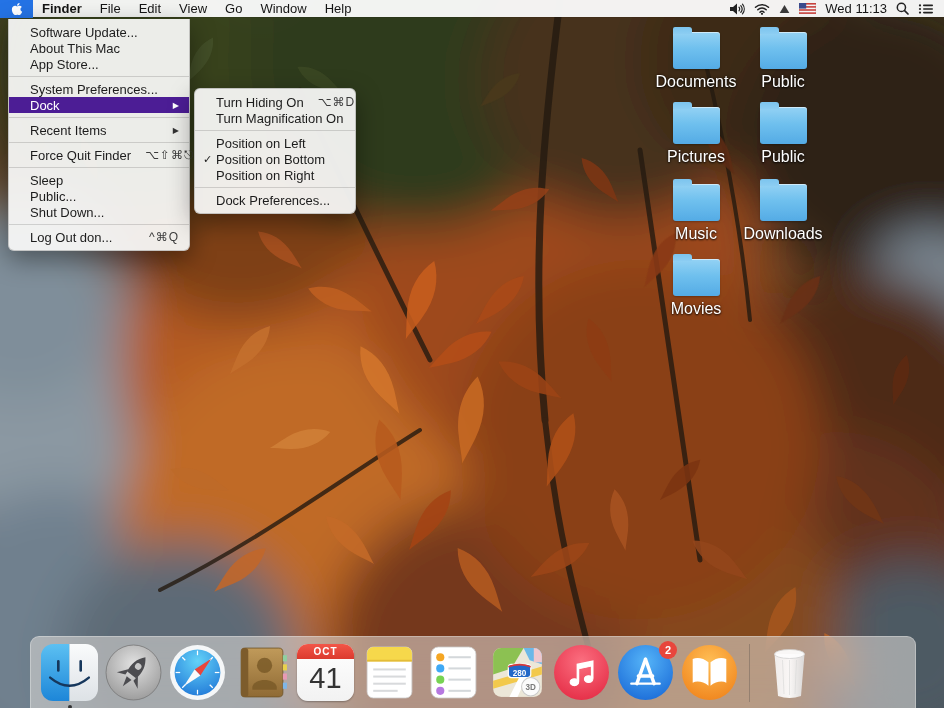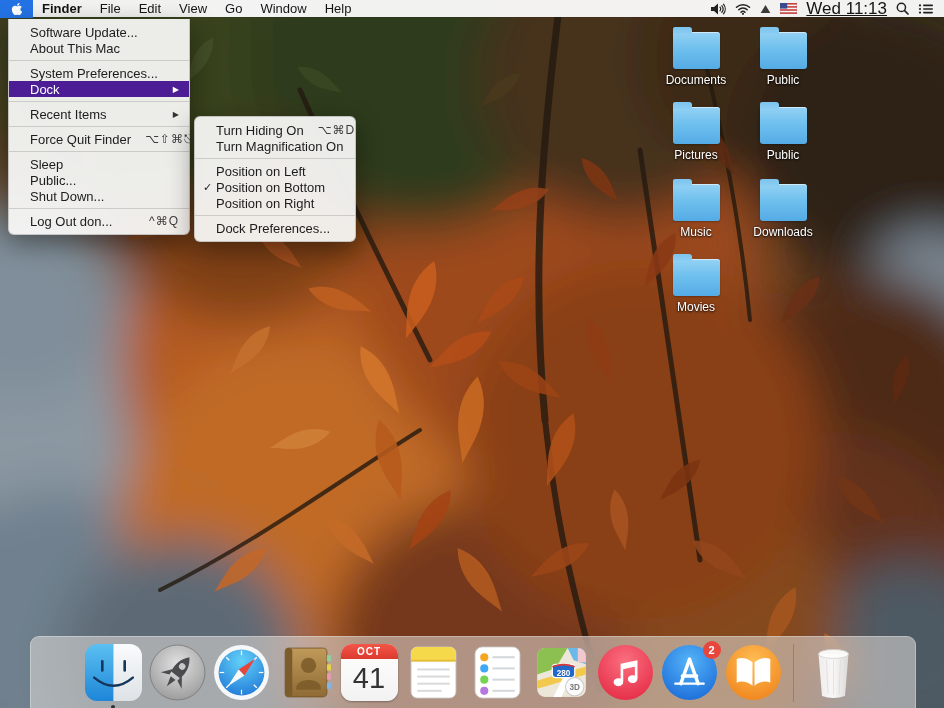--- a/index.html
+++ b/index.html
@@ -15,59 +15,59 @@
     background:rgba(249,249,249,0.97);
     display:flex; align-items:center;
     font-size:13px; color:#151515;
     box-shadow:0 0 1px rgba(0,0,0,.35);
   }
   .apple-btn { width:33px; height:19px; display:flex; align-items:center; justify-content:center; background:#2473e5; }
   .mb-item { padding:0 9px; height:19px; display:flex; align-items:center; }
   .mb-item.bold { font-weight:bold; }
   .mb-right { margin-left:auto; display:flex; align-items:center; gap:9px; padding-right:10px; }
   .mb-right svg { display:block; }
-  .clock { font-size:17px;text-decoration:underline; }
+  .clock { font-size:13px; }
 
   
   .menu-panel {
     position:absolute; z-index:60;
     background:rgba(248,248,246,0.94);
     border:1px solid rgba(0,0,0,0.18);
     box-shadow:0 9px 26px rgba(0,0,0,0.40);
     padding:5px 0; font-size:13px; color:#1c1c1c;
   }
   .apple-menu { left:8px; top:19px; width:182px; border-top:none; border-radius:0 0 6px 6px; }
-  .dock-menu  { left:194px; top:88px; width:162px; border-radius:6px;margin-top:28px; }
+  .dock-menu  { left:194px; top:88px; width:162px; border-radius:6px; }
   .mi { height:16px; display:flex; align-items:center; padding:0 10px 0 21px; white-space:nowrap; }
   .dock-menu .mi { padding-left:8px; }
   .mi .chk { width:13px; flex:0 0 13px; font-size:11px; }
   .mi .lbl { flex:1 1 auto; }
   .mi .sc  { margin-left:14px; color:#3c3c3c; letter-spacing:1px; font-size:12px; }
   .mi .arr { margin-left:10px; font-size:8px; color:#333; }
   .mi.hl { background:#4c1d95; color:#fff; }
   .mi.hl .arr { color:#fff; }
   .msep { height:1px; background:rgba(0,0,0,0.14); margin:4px 0; }
 
   
   .dicon { position:absolute; width:88px; text-align:center; z-index:10; cursor:default; }
   .folder { width:47px; height:37px; margin:6px auto 0; position:relative; border-radius:3px;
     background:linear-gradient(180deg,#94d2f4 0%,#6fc0ee 45%,#54abe5 100%);
     box-shadow:inset 0 1px 0 rgba(255,255,255,.55), 0 1px 2px rgba(0,0,0,.25); }
   .folder::before { content:""; position:absolute; top:-5px; left:0; width:19px; height:7px;
     border-radius:2px 3px 0 0; background:linear-gradient(180deg,#7cc4ee,#8ccdf2); }
-  .dicon .dlabel { margin-top:4px; font-size:12px; color:#fff; text-shadow:0 1px 2px rgba(0,0,0,.85), 0 0 3px rgba(0,0,0,.5); }
+  .dicon .dlabel { margin-top:4px; font-size:16px; color:#fff; text-shadow:0 1px 2px rgba(0,0,0,.85), 0 0 3px rgba(0,0,0,.5); }
 
   
   .dock {
     position:absolute; left:30px; top:636px; width:886px; height:72px; z-index:40;
     background:rgba(225,222,219,0.55);
     border:1px solid rgba(255,255,255,0.30); border-bottom:none;
     border-radius:9px 9px 0 0;
     -webkit-backdrop-filter:blur(16px); backdrop-filter:blur(16px);
-    display:flex; align-items:center; justify-content:center; gap:7px; padding:0 10px;
+    display:flex; align-items:center; justify-content:flex-start; gap:7px; padding:0 10px;
   }
   .dock-item { width:57px; height:57px; position:relative; flex:0 0 auto; }
   .dock-item svg { display:block; }
   .run-dot { position:absolute; left:50%; bottom:-8px; width:4px; height:4px; margin-left:-2px;
     border-radius:50%; background:rgba(20,20,20,.8); }
   .dock-sep { width:1px; height:58px; background:rgba(60,60,60,.28); margin:0 4px; flex:0 0 auto; }
   .badge { position:absolute; top:-3px; right:-3px; min-width:18px; height:18px; border-radius:9px;
     background:#e8463c; color:#fff; font-size:11px; font-weight:bold;
     display:flex; align-items:center; justify-content:center; padding:0 4px; }
   .cal-face { position:absolute; inset:0; border-radius:11px; background:linear-gradient(#fff,#f2f2f2);
@@ -229,20 +229,23 @@
   </div>
 </div>
 
 <div class="menu-panel apple-menu">
   <div class="mi">
       <span class="lbl">Software Update...</span>
     </div>
   <div class="mi">
       <span class="lbl">About This Mac</span>
     </div>
+  <div class="mi">
+      <span class="lbl">App Store...</span>
+    </div>
   <div class="msep"></div>
   <div class="mi">
       <span class="lbl">System Preferences...</span>
     </div>
   <div class="mi hl">
       <span class="lbl">Dock</span>
       <span class="arr">▶</span>
     </div>
   <div class="msep"></div>
   <div class="mi">

